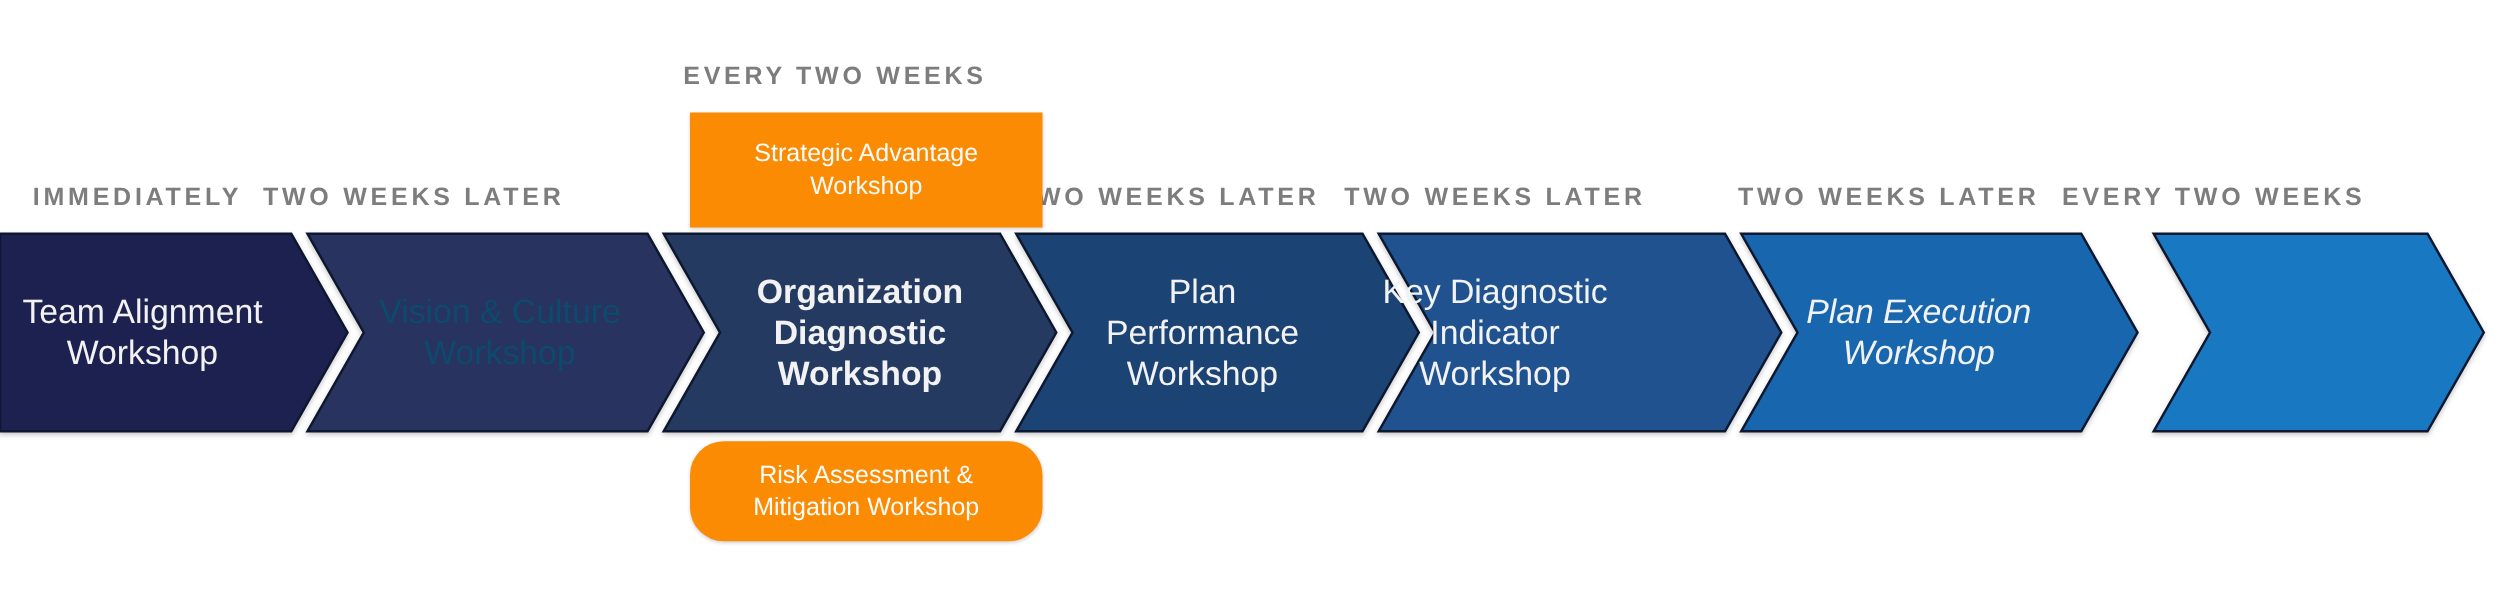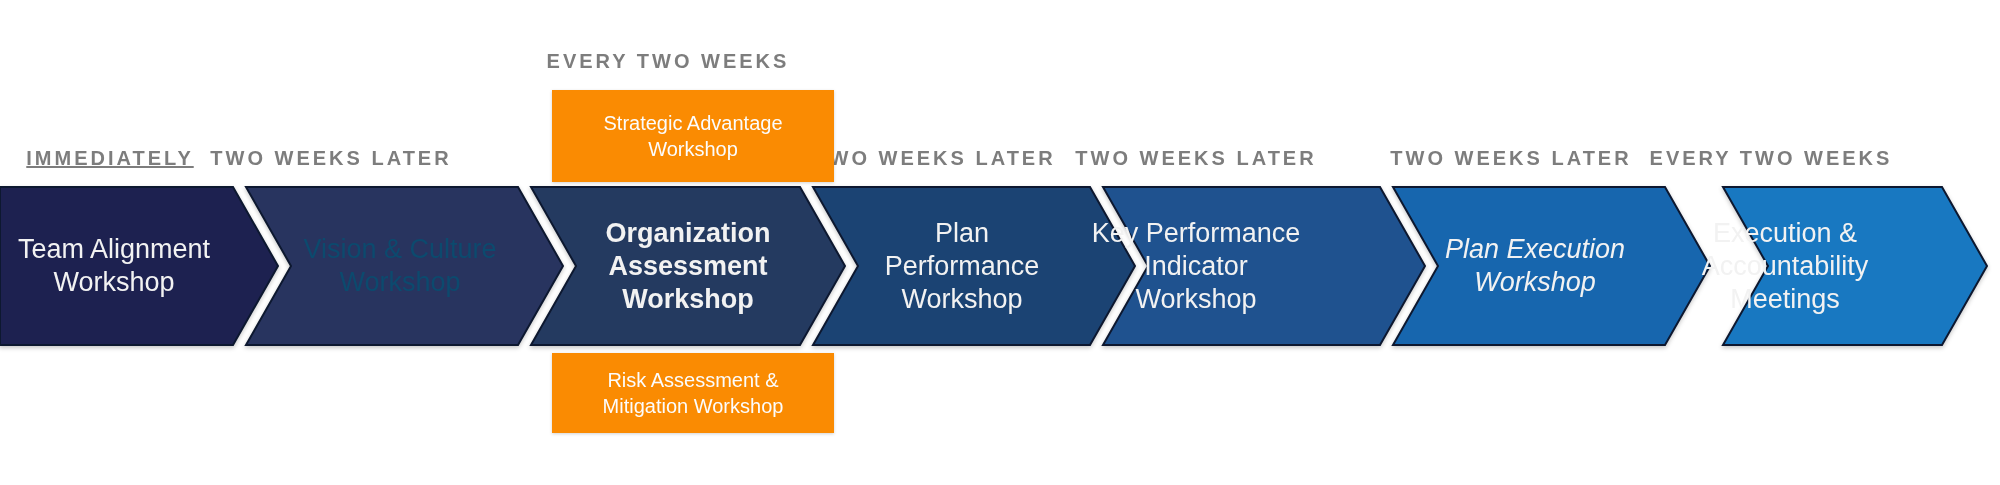--- a/index.html
+++ b/index.html
@@ -68,45 +68,42 @@
   <svg class="arrows-svg" width="2000" height="485" viewBox="0 0 2000 485">
     <polygon class="chev" points="0,187 233,187 278,266 233,345 0,345" stroke="#0d1830" style="fill: rgb(29, 33, 80);"></polygon>
     <polygon class="chev" points="246,187 518,187 563,266 518,345 246,345 291,266" stroke="#0d1830" style="fill: rgb(40, 52, 95);"></polygon>
     <polygon class="chev" points="531,187 800,187 845,266 800,345 531,345 576,266" stroke="#0d1830" style="fill: rgb(36, 58, 96);"></polygon>
     <polygon class="chev" points="813,187 1090,187 1135,266 1090,345 813,345 858,266" stroke="#0d1830" style="fill: rgb(27, 67, 115);"></polygon>
     <polygon class="chev" points="1103,187 1380,187 1425,266 1380,345 1103,345 1148,266" stroke="#0d1830" style="fill: rgb(31, 82, 143);"></polygon>
     <polygon class="chev" points="1393,187 1665,187 1710,266 1665,345 1393,345 1438,266" stroke="#0d1830" style="fill: rgb(23, 102, 174);"></polygon>
     <polygon class="chev" points="1723,187 1942,187 1987,266 1942,345 1723,345 1768,266" stroke="#0d1830" style="fill: rgb(24, 120, 193);"></polygon>
   </svg>
 
-  <div class="schedule-label" style="left: 110px; color: rgb(125, 125, 125); text-decoration: underline;">IMMEDIATELY</div>
+  <div class="schedule-label" style="left: 110px; color: rgb(125, 125, 125);">IMMEDIATELY</div>
   <div class="schedule-label" style="left: 331px; color: rgb(125, 125, 125);">TWO WEEKS LATER</div>
   <div class="schedule-label raised" style="left: 668px; color: rgb(125, 125, 125);">EVERY TWO WEEKS</div>
   <div class="schedule-label" style="left: 935px; color: rgb(125, 125, 125);">TWO WEEKS LATER</div>
   <div class="schedule-label" style="left: 1196px; color: rgb(125, 125, 125);">TWO WEEKS LATER</div>
   <div class="schedule-label" style="left: 1511px; color: rgb(125, 125, 125);">TWO WEEKS LATER</div>
   <div class="schedule-label" style="left: 1771px; color: rgb(125, 125, 125);">EVERY TWO WEEKS</div>
 
   <div class="step-title" style="left: 114px; width: 240px; color: rgb(242, 242, 242);">Team Alignment
 Workshop</div>
   <div class="step-title" style="left: 400px; width: 280px; color: #0c4a6e;">Vision &amp; Culture
 Workshop</div>
   <div class="step-title bold" style="left: 688px; width: 280px; color: rgb(242, 242, 242);">Organization
-Assessment
+Diagnostic
 Workshop</div>
   <div class="step-title" style="left: 962px; width: 280px; color: rgb(242, 242, 242);">Plan
 Performance
 Workshop</div>
-  <div class="step-title" style="left: 1196px; width: 300px; color: rgb(242, 242, 242);">Key Performance
+  <div class="step-title" style="left: 1196px; width: 300px; color: rgb(242, 242, 242);">Key Diagnostic
 Indicator
 Workshop</div>
   <div class="step-title" style="left: 1535px; width: 290px; color: rgb(242, 242, 242); font-style: italic;">Plan Execution
 Workshop</div>
-  <div class="step-title" style="left: 1785px; width: 280px; color: rgb(242, 242, 242);">Execution &amp;
-Accountability
-Meetings</div>
 
   <div class="branch-box top" style="background-color: rgb(250, 139, 2);">Strategic Advantage
 Workshop</div>
-  <div class="branch-box bottom" style="background-color: rgb(250, 139, 2);">Risk Assessment &amp;
+  <div class="branch-box bottom" style="background-color: rgb(250, 139, 2); border-radius: 27px;">Risk Assessment &amp;
 Mitigation Workshop</div>
 
 </div>
 
 </body></html>

